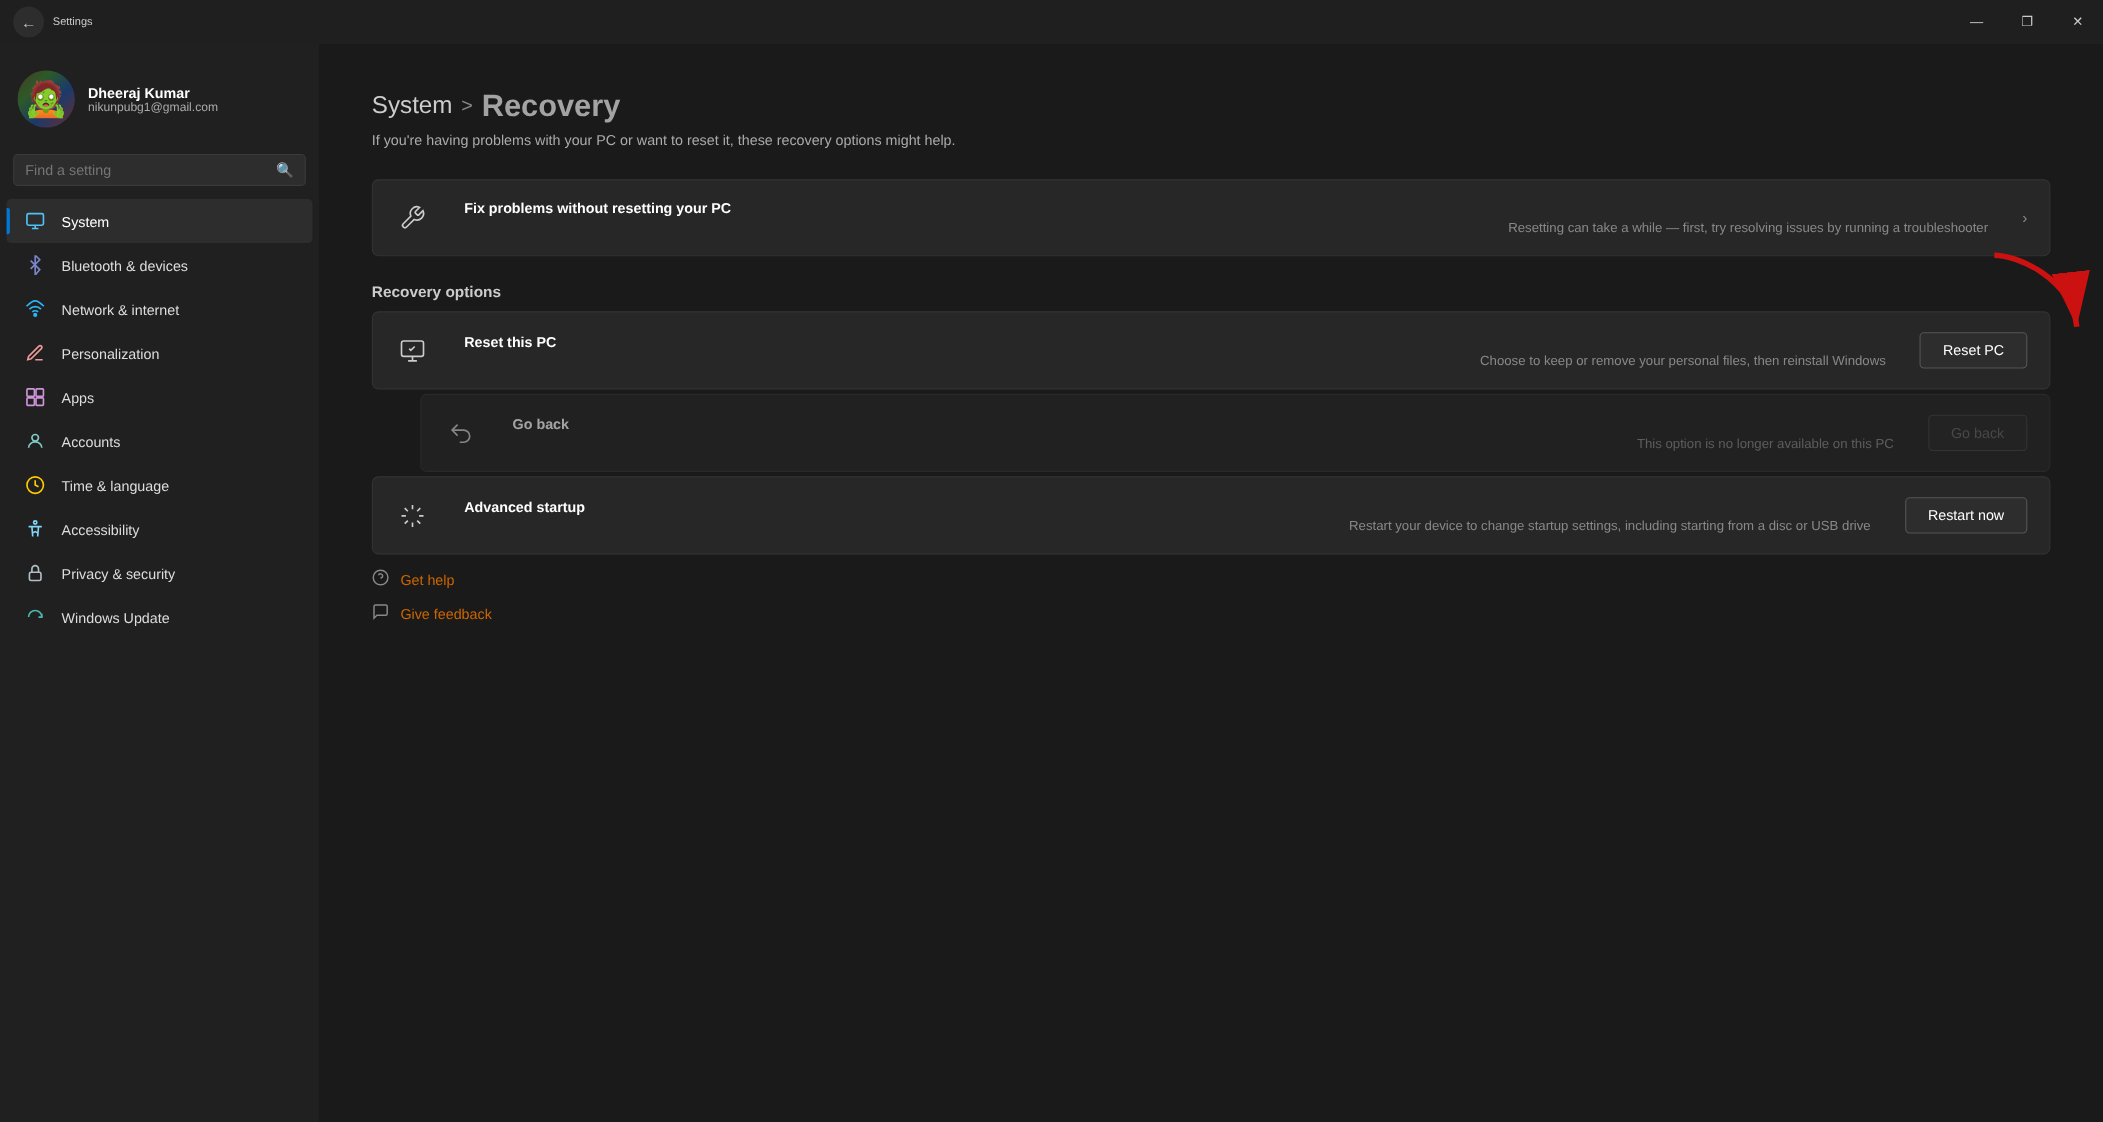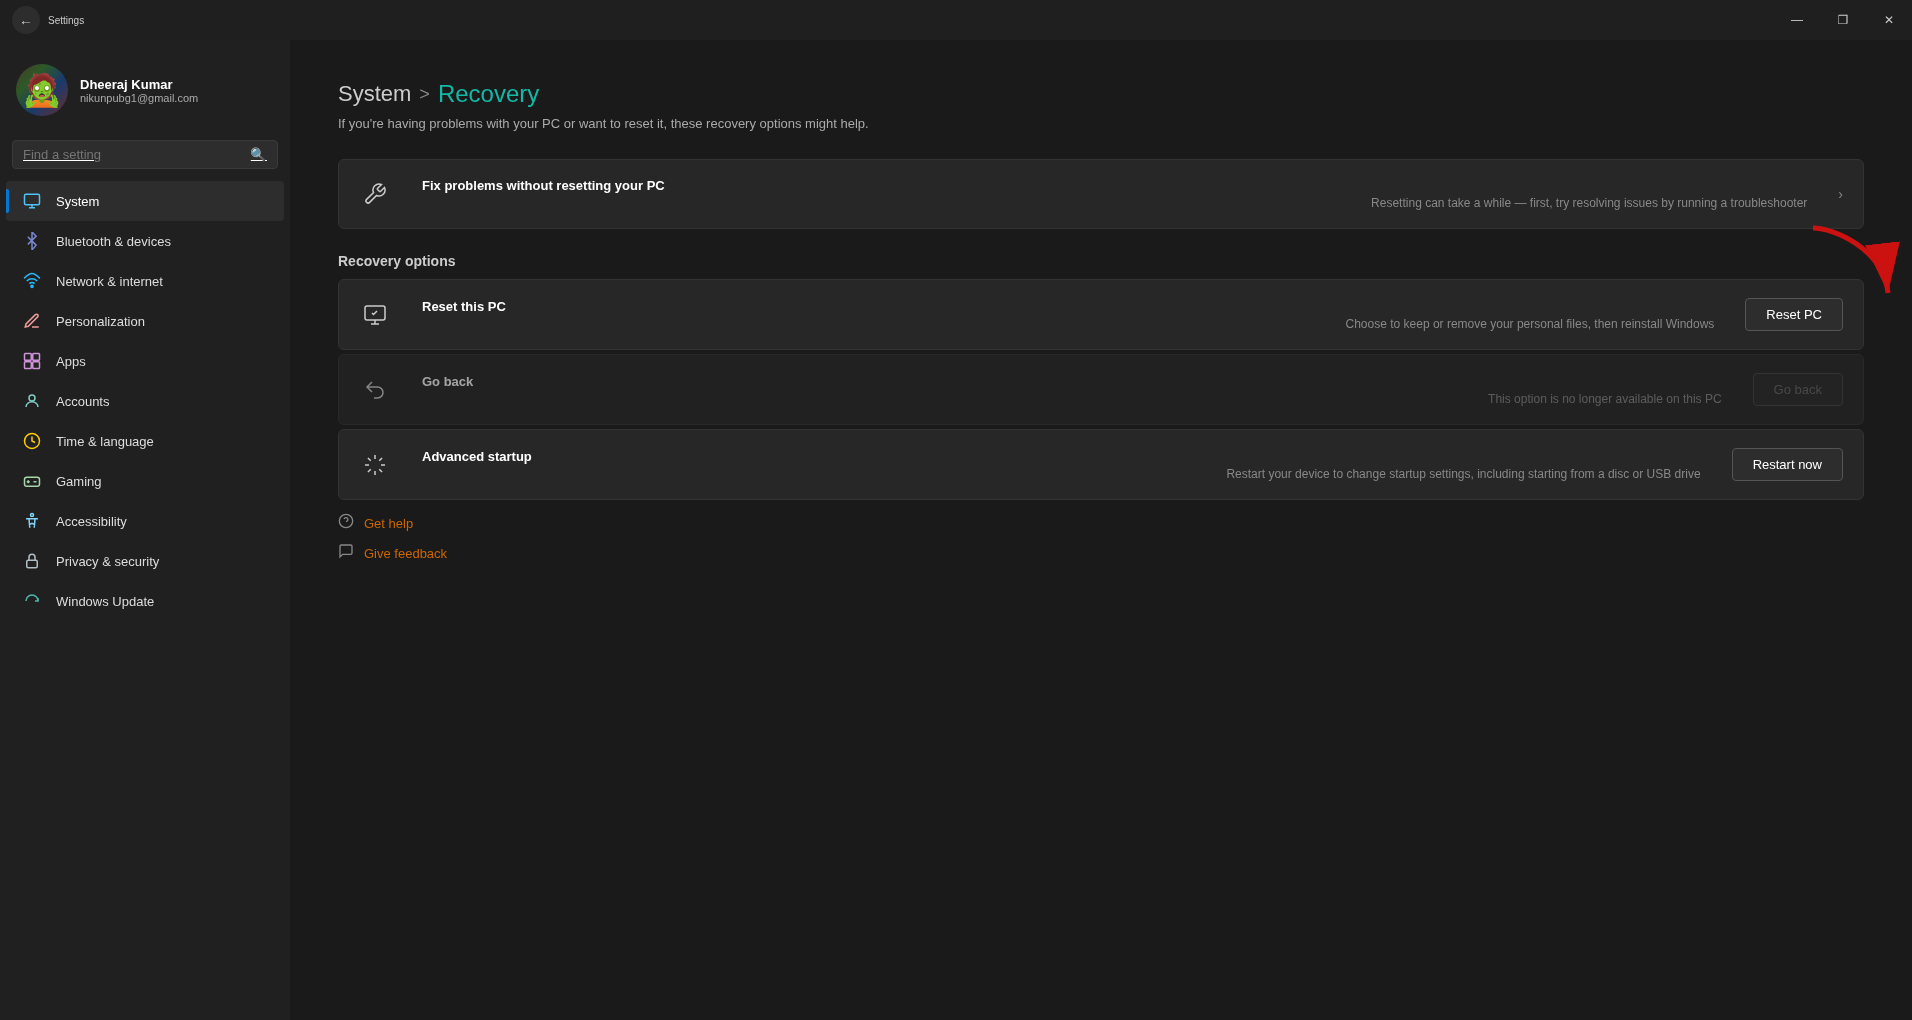--- a/index.html
+++ b/index.html
@@ -93,21 +93,20 @@
 
     .search-box {
       margin: 4px 12px 12px 12px;
       display: flex;
       align-items: flex-end;
       background: #2d2d2d;
       border-radius: 4px;
       padding: 6px 10px;
       gap: 8px;
       border: 1px solid #3a3a3a;
-      text-decoration: underline;
     }
     .search-box input {
       background: transparent;
       border: none;
       outline: none;
       color: #aaa;
       font-size: 13px;
       flex: 1;
     }
     .search-icon-svg {
@@ -178,23 +177,23 @@
     .breadcrumb-system {
       font-size: 22px;
       color: #ccc;
       cursor: pointer;
     }
     .breadcrumb-chevron {
       font-size: 18px;
       color: #888;
     }
     .breadcrumb-current {
-      font-size: 24px;
-      font-weight: 400;
-      color: #14b8a6;
+      font-size: 28px;
+      font-weight: 700;
+      color: #a3a3a3;
     }
 
     .page-description {
       font-size: 13px;
       color: #aaa;
       margin-bottom: 28px;
     }
 
     
     .option-card {
@@ -418,29 +417,20 @@
     <div class="nav-item">
       <span class="nav-icon icon-time">
         <svg width="18" height="18" viewBox="0 0 24 24" fill="none" stroke="currentColor" stroke-width="2">
             <circle cx="12" cy="12" r="10"></circle>
             <path d="M12 6v6l4 2"></path>
           </svg>
       </span>
       <span>Time &amp; language</span>
     </div>
 
-    <div class="nav-item">
-      <span class="nav-icon icon-gaming">
-        <svg width="18" height="18" viewBox="0 0 24 24" fill="none" stroke="currentColor" stroke-width="2">
-            <rect x="2" y="7" width="20" height="12" rx="3"></rect>
-            <path d="M7 11v4M5 13h4M14 13h4"></path>
-          </svg>
-      </span>
-      <span>Gaming</span>
-    </div>
 
     <div class="nav-item">
       <span class="nav-icon icon-accessibility">
         <svg width="18" height="18" viewBox="0 0 24 24" fill="none" stroke="currentColor" stroke-width="2">
             <circle cx="12" cy="4" r="2"></circle>
             <path d="M4 9h16M8 9l1 12M16 9l-1 12M8 17l4-2 4 2"></path>
           </svg>
       </span>
       <span>Accessibility</span>
     </div>
@@ -513,21 +503,21 @@
             <marker id="arrowhead" markerWidth="10" markerHeight="7" refX="10" refY="3.5" orient="auto">
               <polygon points="0 0, 10 3.5, 0 7" fill="#cc1111"></polygon>
             </marker>
           </defs>
           <path d="M30 10 C50 10, 100 30, 105 75" stroke="#cc1111" stroke-width="5" fill="none" marker-end="url(#arrowhead)"></path>
         </svg>
         <button class="btn">Reset PC</button>
       </div>
     </div>
 
-    <div class="option-card" style="opacity: 0.6;">
+    <div class="option-card" style="opacity: 0.6; margin-left: 44px;">
       <div class="option-card-icon">
         <svg width="24" height="24" viewBox="0 0 24 24" fill="none" stroke="currentColor" stroke-width="1.5">
             <path d="M9 14l-5-5 5-5"></path>
             <path d="M4 9h10.5a5.5 5.5 0 010 11H11"></path>
           </svg>
       </div>
       <div class="option-card-text">
         <div class="option-card-title">Go back</div>
         <div class="option-card-desc">This option is no longer available on this PC</div>
       </div>

